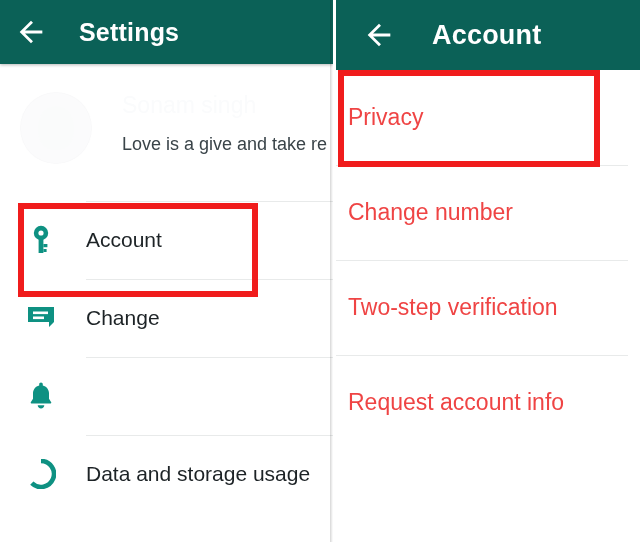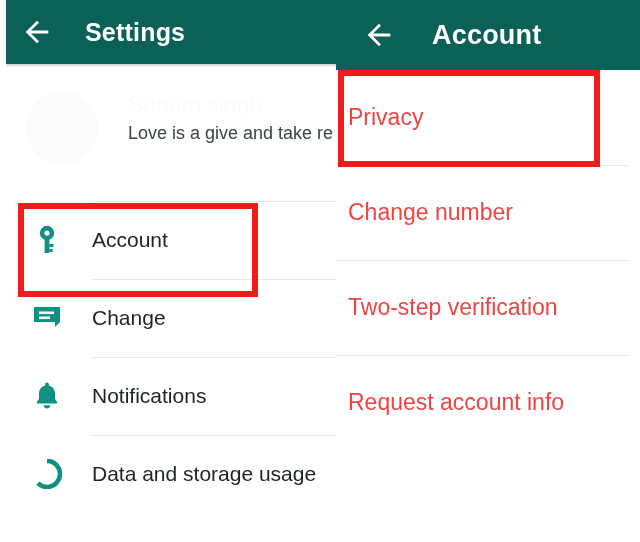--- a/index.html
+++ b/index.html
@@ -20,21 +20,21 @@
   }
 
   
   .panel {
     position: absolute;
     top: 0;
     height: 542px;
     background: #ffffff;
     overflow: hidden;
   }
-  #panel-left  { left: 0;    width: 333px; margin-left: 6px; }
+  #panel-left  { left: 0;    width: 333px; }
   #panel-right { left: 336px; width: 304px; }
 
   .panel-edge-shadow {
     position: absolute;
     top: 0; right: 0;
     width: 3px; height: 542px;
     background: linear-gradient(to right, rgba(0,0,0,0.16), rgba(0,0,0,0));
   }
 
   
@@ -96,21 +96,21 @@
     position: absolute;
     left: 122px;
     top: 28px;
     font-size: 23px;
     color: #fafbfc;
     white-space: nowrap;
   }
   .profile-status {
     position: absolute;
     left: 122px;
-    top: 59px;
+    top: 70px;
     font-size: 18px;
     color: #3a4449;
     white-space: nowrap;
   }
 
   
   .row {
     position: relative;
     display: flex;
     align-items: center;
@@ -219,21 +219,20 @@
     </div>
 
     <div class="row">
       <div class="row-divider"></div>
       <span class="row-icon">
         <svg width="26" height="30" viewBox="0 0 26 30">
           <path d="M13 1.5c1 0 1.8.8 1.8 1.8v1.1c3.6.8 6.2 4 6.2 7.9v5.4l2.2 3.6c.3.5 0 1.1-.6 1.1H3.4c-.6 0-.9-.6-.6-1.1L5 17.7v-5.4c0-3.9 2.6-7.1 6.2-7.9V3.3c0-1 .8-1.8 1.8-1.8z" fill="#0e9182"></path>
           <path d="M9.7 24.2h6.6c0 1.8-1.5 3.3-3.3 3.3s-3.3-1.5-3.3-3.3z" fill="#0e9182"></path>
         </svg>
       </span>
-      <span class="row-label">Notifications</span>
     </div>
 
     <div class="row">
       <div class="row-divider"></div>
       <span class="row-icon">
         <svg width="30" height="30" viewBox="0 0 30 30">
           <path d="M15 2a13 13 0 1 1-9.2 22.2" fill="none" stroke="#0e9182" stroke-width="4.6" stroke-linecap="butt"></path>
           <path d="M15 8.5v6.5h6.5" fill="none" stroke="#0e9182" stroke-width="0"></path>
         </svg>
       </span>

